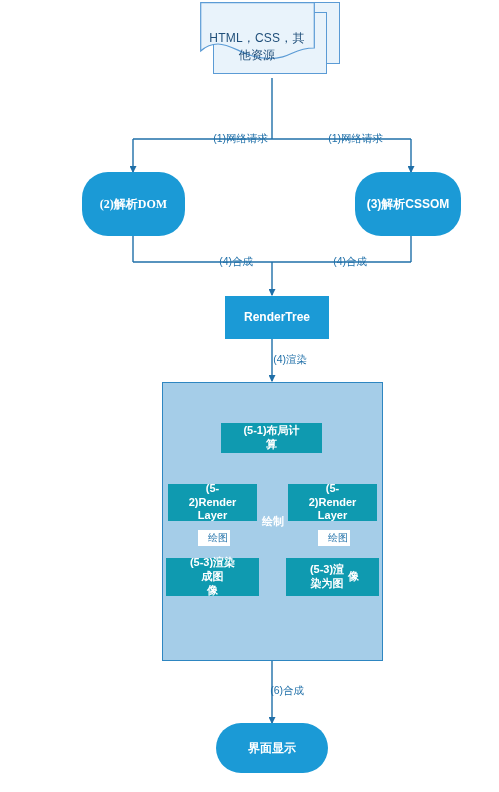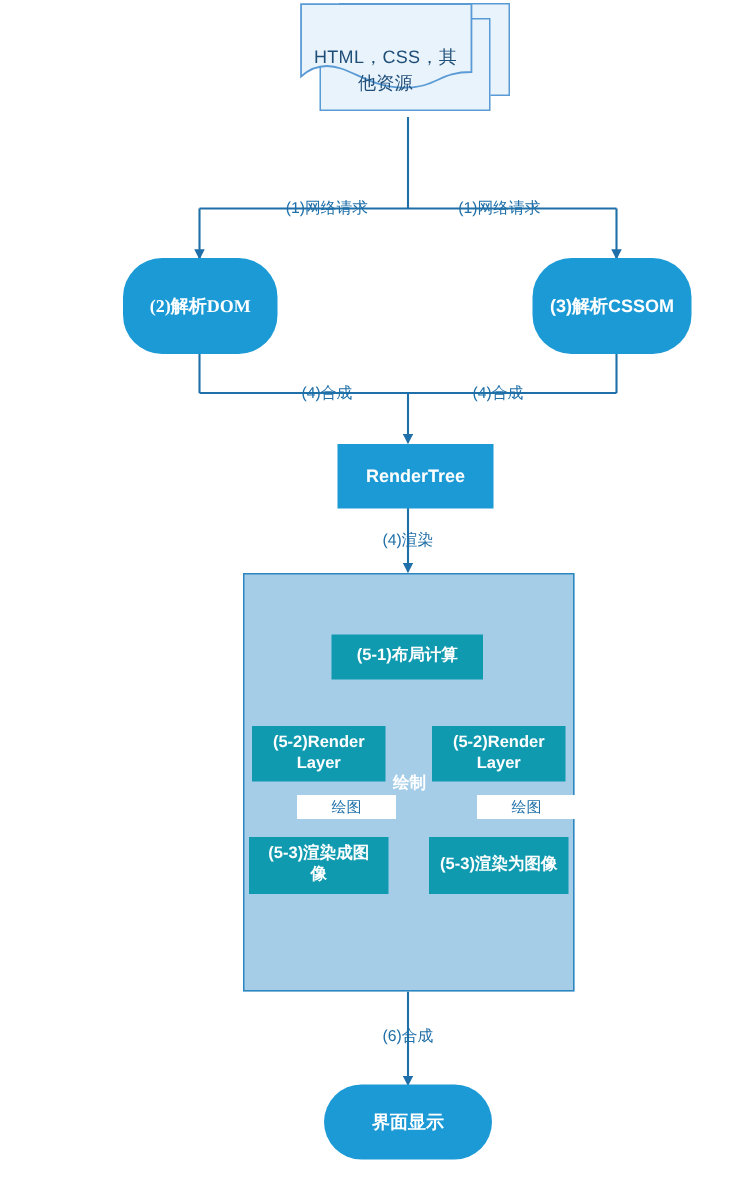--- a/index.html
+++ b/index.html
@@ -51,21 +51,21 @@
     color: #ffffff;
     font-weight: bold;
     font-size: 12px;
   }
 
   .node-teal {
     background: #0f9ab0;
     color: #ffffff;
     font-weight: bold;
     font-size: 11px;
-    padding: 0 3px;
+    padding: 0 20px;
   }
 
   
   .doc-stack {
     position: absolute;
     left: 200px;
     top: 2px;
     width: 140px;
     height: 88px;
   }
@@ -115,25 +115,25 @@
     font-weight: bold;
     color: #ffffff;
   }
 
   
   .edge-label {
     position: absolute;
     font-size: 10.5px;
     color: #1f6fa8;
     white-space: nowrap;
-    text-align: center;
+    text-align: right;
   }
   .edge-label.boxed {
     background: #ffffff;
-    padding: 1px 19px;
+    padding: 1px 2px;
     font-size: 10px;
   }
 </style>
 </head>
 <body>
 
 <div id="diagram-root">
 
   <svg id="edges" viewBox="0 0 499 792" width="499" height="792">
     <defs>

